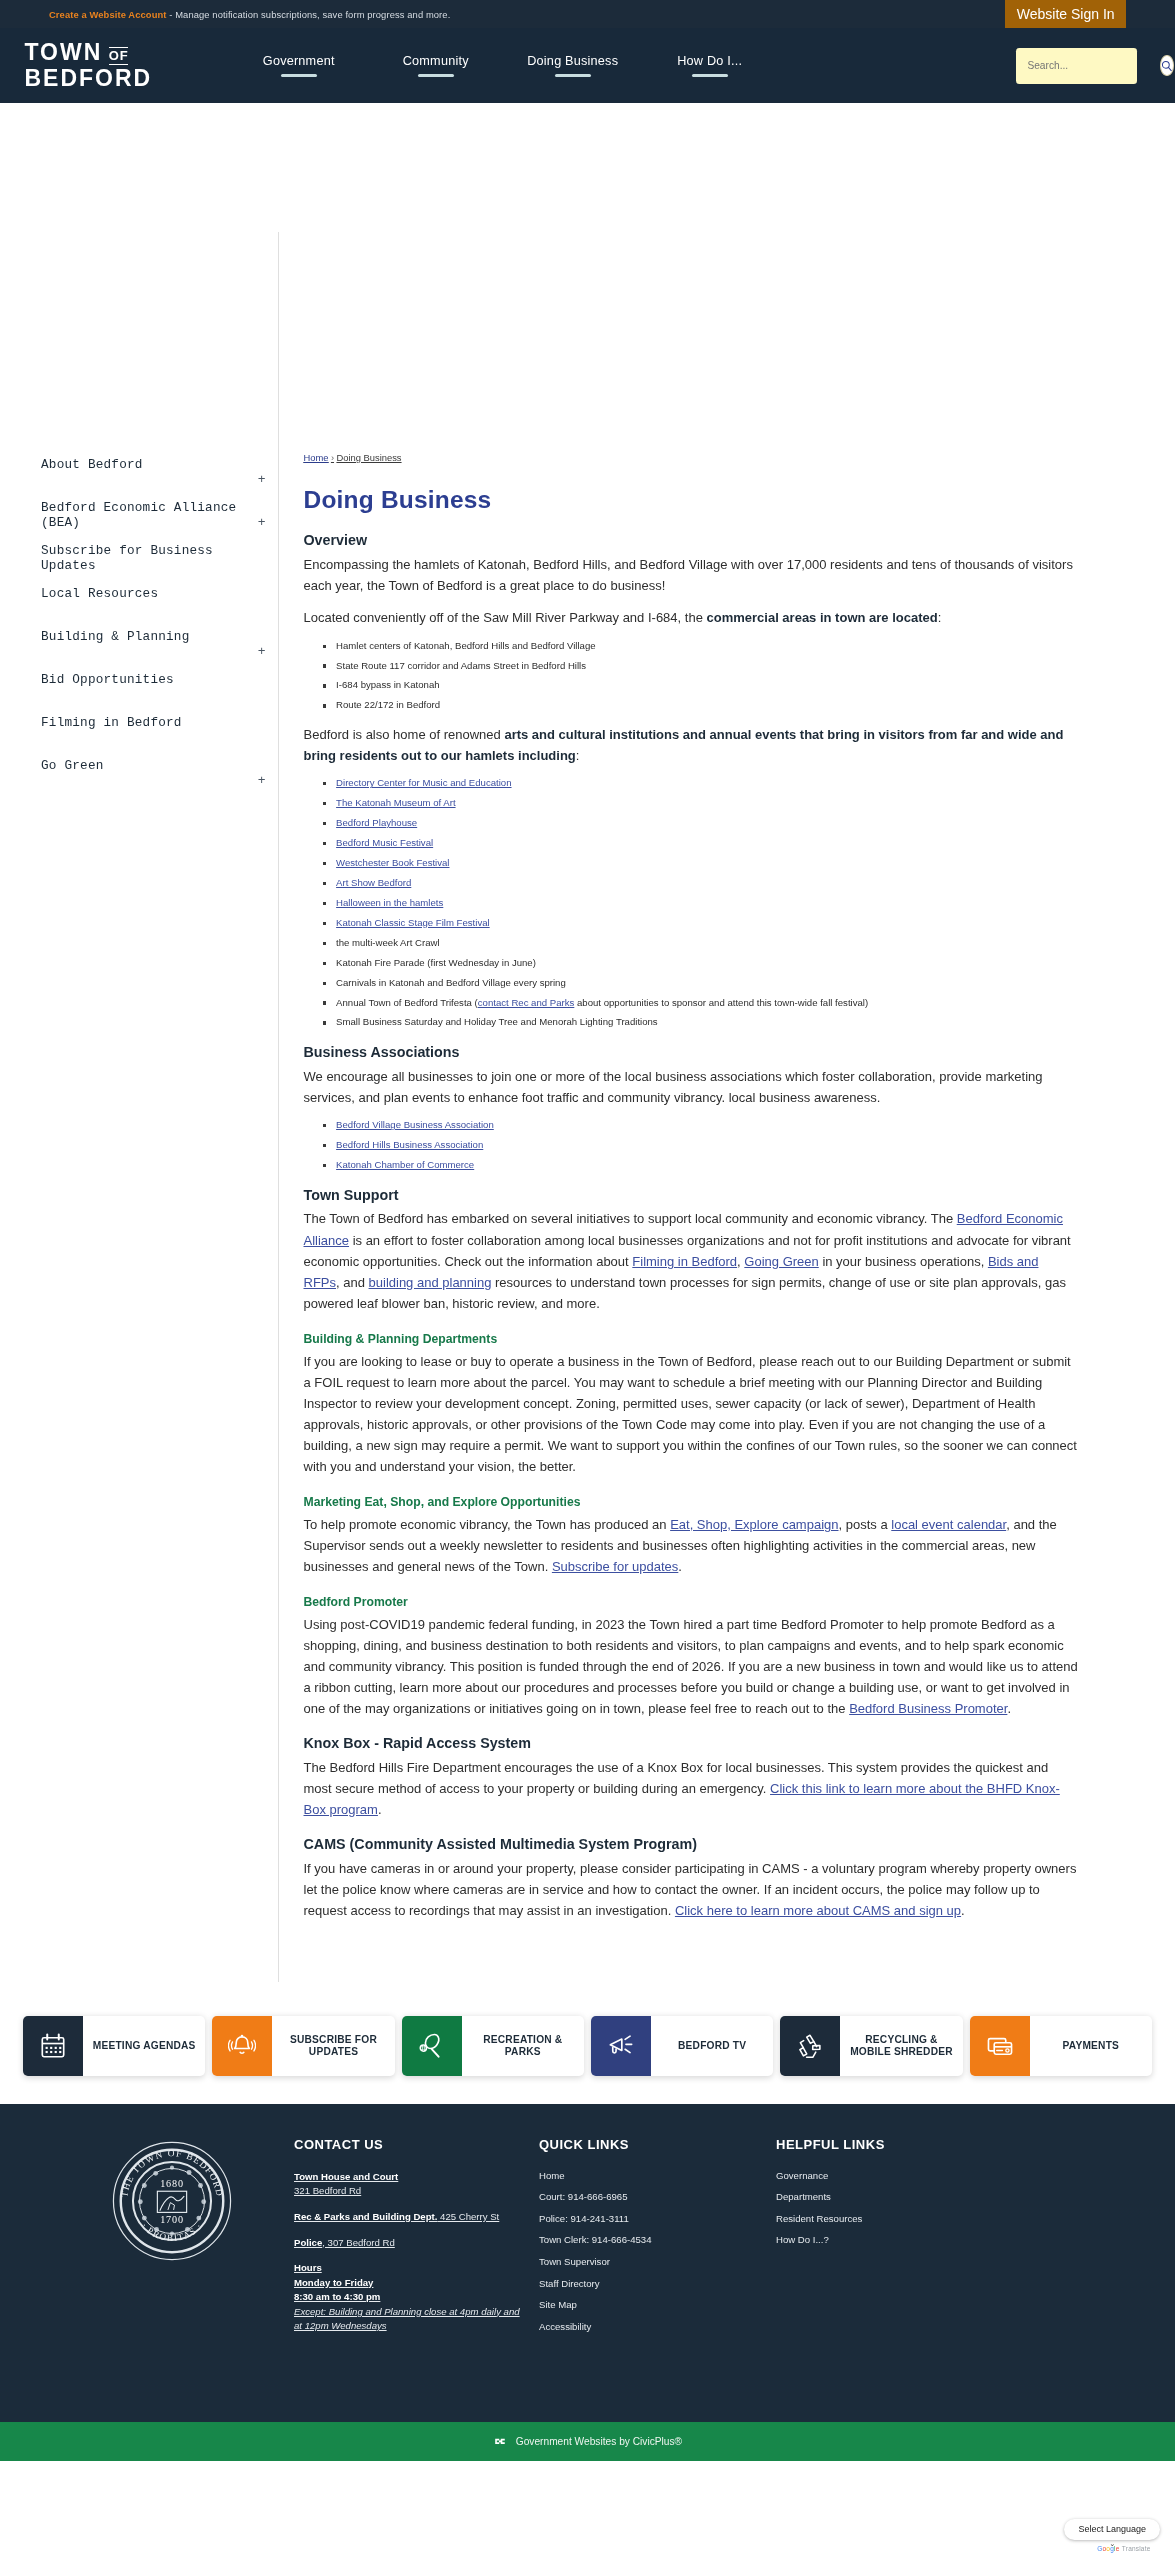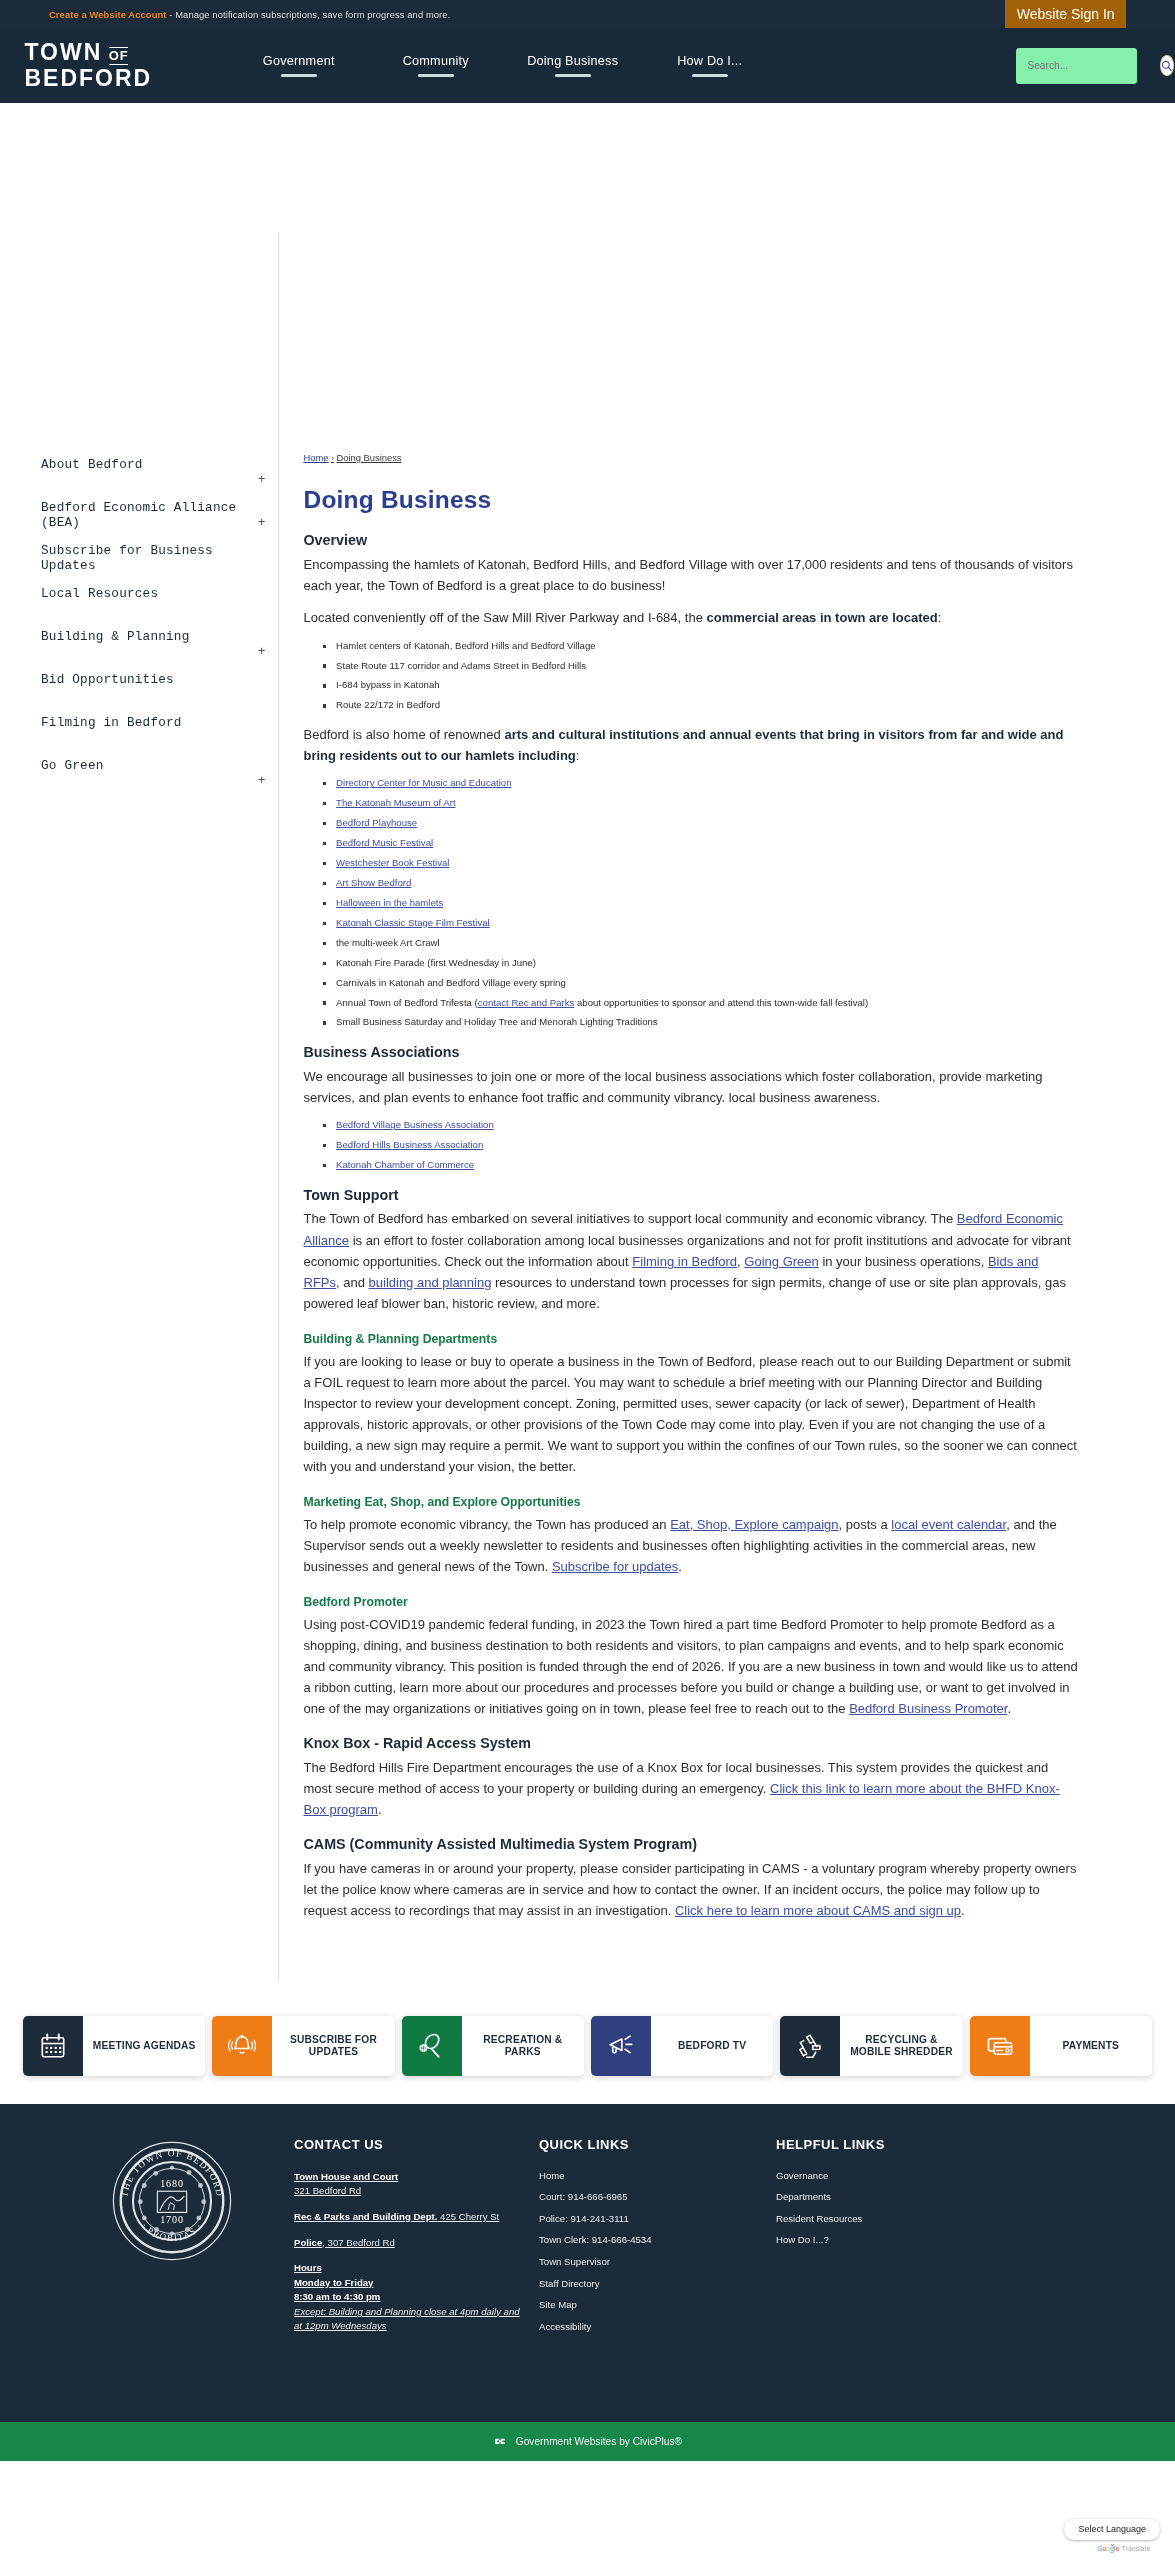--- a/index.html
+++ b/index.html
@@ -50,21 +50,21 @@
     padding: 0 0 8.2px 0; text-align:center; position:relative;
     width:91px; margin: 0 23px;
     font-family:"Liberation Sans Narrow","Liberation Sans",sans-serif;
   }
   .nav-item::after {
     content:""; position:absolute; left:50%; transform:translateX(-50%);
     bottom:0; width:36px; height:2.4px; background:#c8dde0; border-radius:1.6px;
   }
   .search-wrap {
     position:absolute; right:38px; top:19.6px;
-    width:121px; height:36px; background:#86efac; border-radius:3.3px;
+    width:121px; height:36px; background:#fef9c3; border-radius:3.3px;
     display:flex; align-items:center; padding:0 11.4px;
   }
   .search-input {
     border:none; outline:none; flex:1; font-size:10.2px; color:#555;
     font-family:"Liberation Sans", sans-serif; background:transparent;
   }
   .search-btn {
     width:21px; height:21px; border-radius:50%; border:0.8px solid #d9cfa8;
     display:flex; align-items:center; justify-content:center; cursor:pointer;
     background:#fff;

